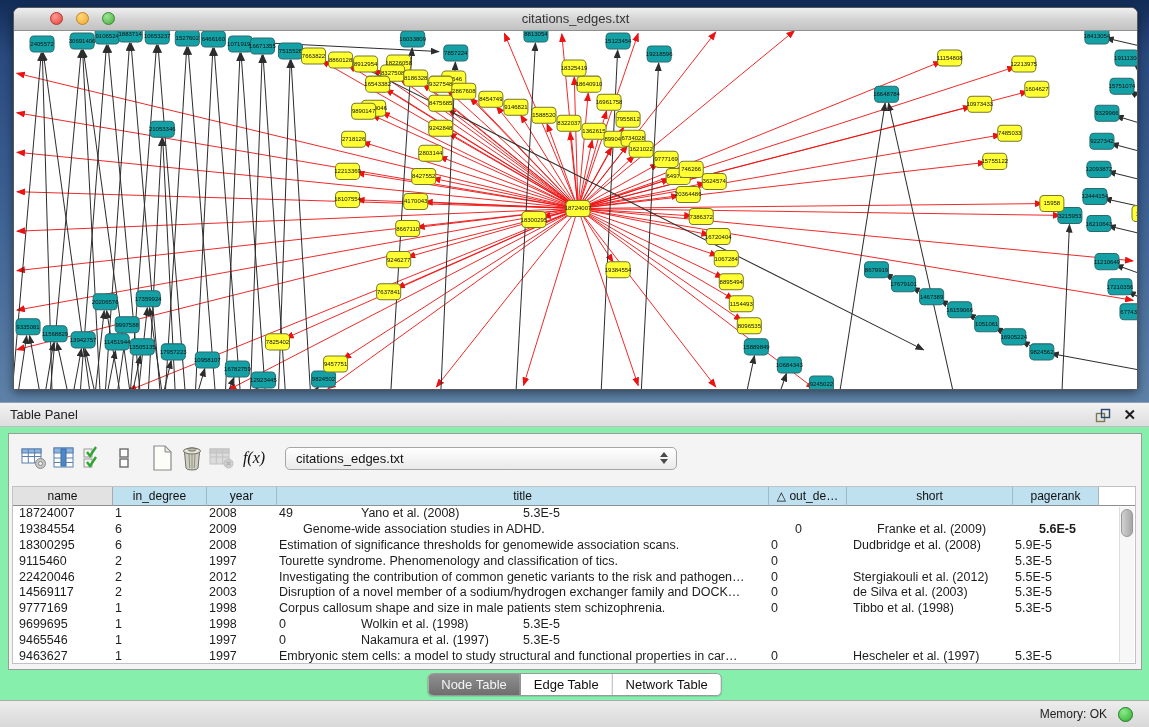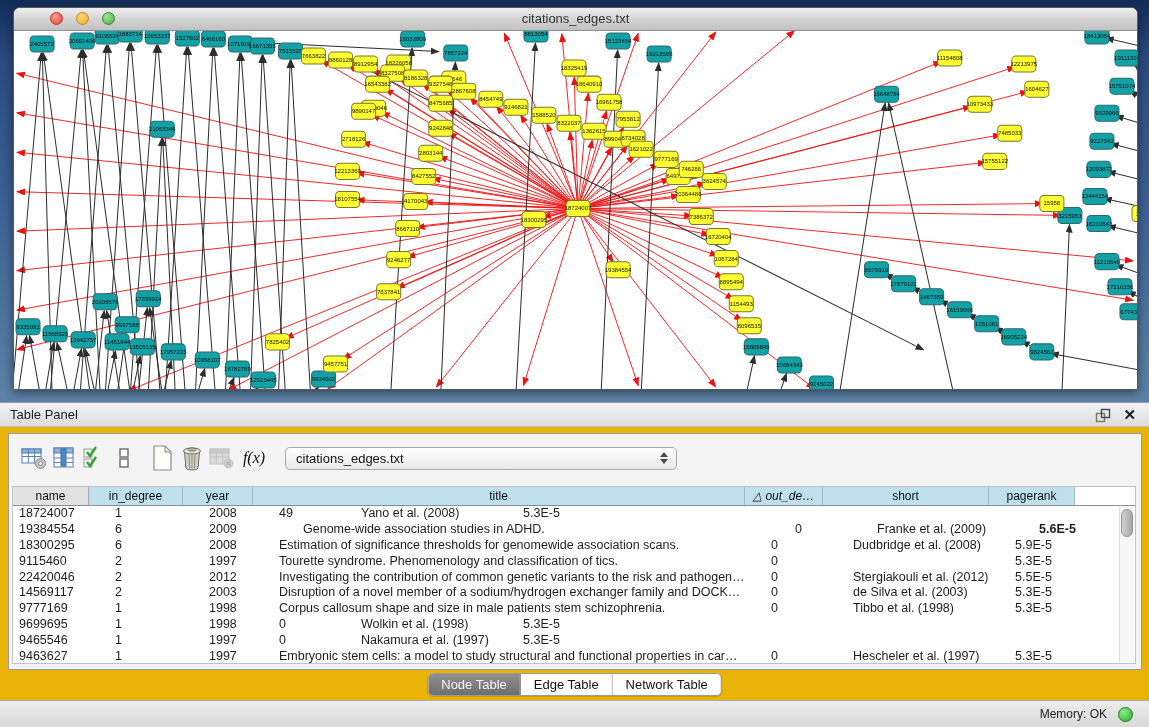--- a/index.html
+++ b/index.html
@@ -28,21 +28,21 @@
   .nlabel{font-family:"Liberation Sans",sans-serif;font-size:6px;fill:#101010;text-anchor:middle;}
 
   
   .tp-header{position:absolute;left:0;top:402px;width:1149px;height:25px;box-sizing:border-box;
     background:linear-gradient(#f3f3f3,#dddddd);border-top:1px solid #93a0b4;border-bottom:1px solid #bdbdbd;}
   .tp-title{position:absolute;left:10px;top:0;font-size:13px;line-height:24px;color:#222;}
   .float-btn{position:absolute;right:38px;top:5px;width:16px;height:15px;cursor:pointer;}
   .close-btn{position:absolute;right:13px;top:0;font-size:15px;line-height:24px;color:#1c1c1c;font-weight:bold;cursor:pointer;}
 
   
-  .tp-body{position:absolute;left:0;top:427px;width:1149px;height:273px;background:#eab308;}
+  .tp-body{position:absolute;left:0;top:427px;width:1149px;height:273px;background:#86efac;}
   .inner-panel{position:absolute;left:8px;top:6px;width:1132px;height:235px;
     background:#f4f4f4;border:1px solid #9b9b9b;}
   .toolbar{position:absolute;left:10px;top:8px;height:32px;display:flex;align-items:center;}
   .tbtn{display:inline-flex;align-items:center;justify-content:center;width:30px;height:30px;cursor:pointer;}
   .tbtn.dis{opacity:.55;cursor:default;}
   .fx{font-family:"Liberation Serif",serif;font-style:italic;font-size:16px;color:#111;width:34px;}
   .combobox{position:relative;margin-left:14px;width:392px;height:23px;box-sizing:border-box;
     border:1px solid #a6a6a6;border-radius:5px;background:linear-gradient(#ffffff,#e9e9e9);
     font-size:13px;line-height:21px;color:#111;padding-left:10px;cursor:pointer;
     box-shadow:inset 0 1px 0 #fff;}
@@ -787,25 +787,25 @@
         <span>citations_edges.txt</span>
         <span class="cb-arrows">
           <div class="arr arr-up"></div>
             <div class="arr arr-dn"></div>
         </span>
       </div>
     </div>
 
     <div class="dtable">
       <div class="thead" id="thead">
-          <div class="hcell hname" style="width: 76px;">name</div>
+          <div class="hcell hname" style="width: 100px;">name</div>
           <div class="hcell" style="width: 94px;">in_degree</div>
           <div class="hcell" style="width: 70px;">year</div>
           <div class="hcell" style="width: 492px;">title</div>
-          <div class="hcell" style="width: 78px; font-style: italic;">△ out_de…</div>
+          <div class="hcell" style="width: 78px;">△ out_de…</div>
           <div class="hcell" style="width: 166px;">short</div>
           <div class="hcell" style="width: 86px;">pagerank</div>
           <div class="hcell hfill"></div>
         </div>
       <div id="tbody">
           <div class="trow">
             <div class="tcell" style="width: 96px;">18724007</div>
             <div class="tcell" style="width: 94px;">1</div>
             <div class="tcell" style="width: 70px;">2008</div>
             <div class="tcell" style="width: 78px;">49</div>

